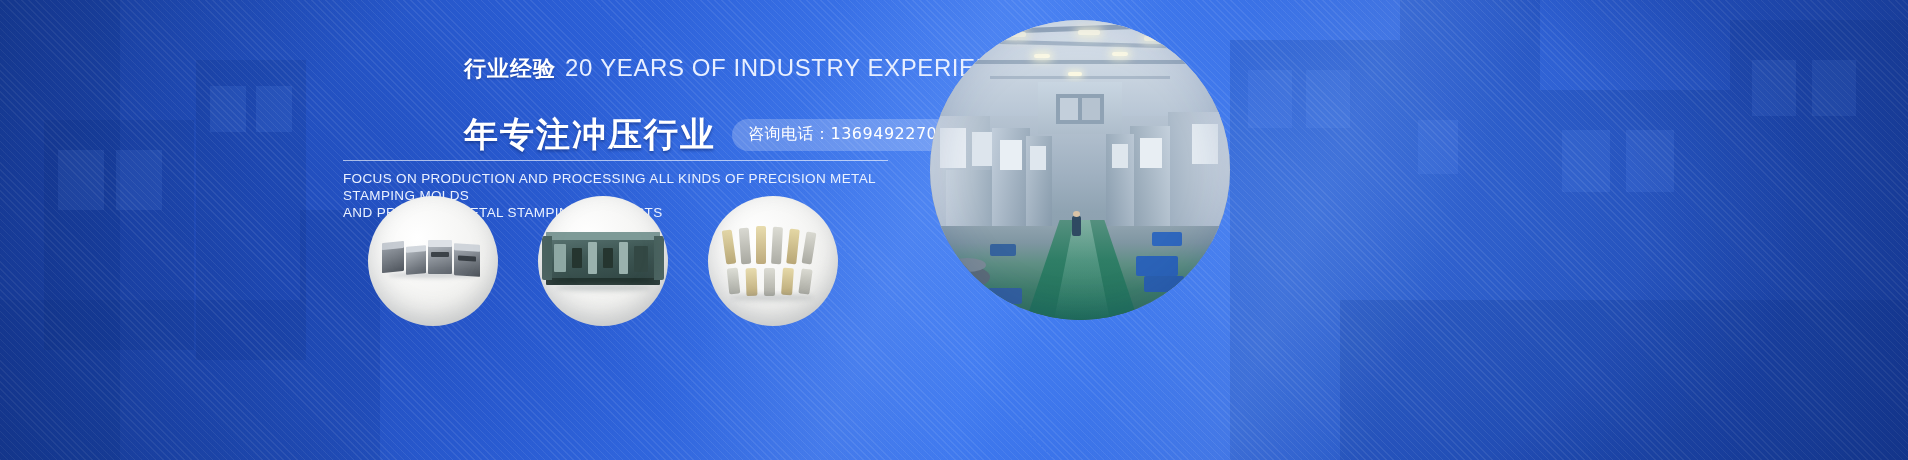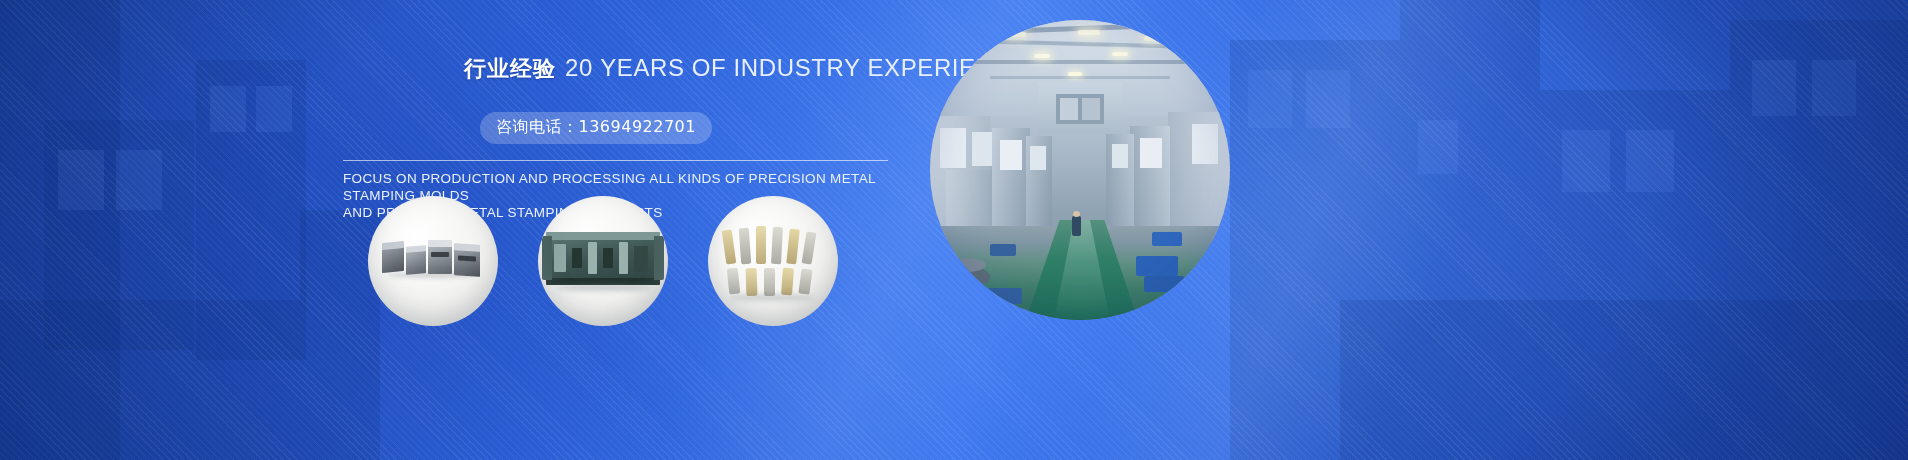--- a/index.html
+++ b/index.html
@@ -120,20 +120,21 @@
 
   <div class="copy">
 
     <div class="row1">
       <div class="r1-text">
         <span class="cn-sm">行业经验</span><span class="en-sm">20 YEARS OF INDUSTRY EXPERIENCE</span>
       </div>
     </div>
 
     <div class="row2">
+      <span class="cn-big">年专注冲压行业</span>
       <span class="phone-badge">咨询电话：13694922701</span>
     </div>
 
     <div class="rule"></div>
 
     <div class="sub">
       <div>FOCUS ON PRODUCTION AND PROCESSING ALL KINDS OF PRECISION METAL STAMPING MOLDS</div>
       <div>AND PRECISION METAL STAMPING PRODUCTS</div>
     </div>
   </div>

